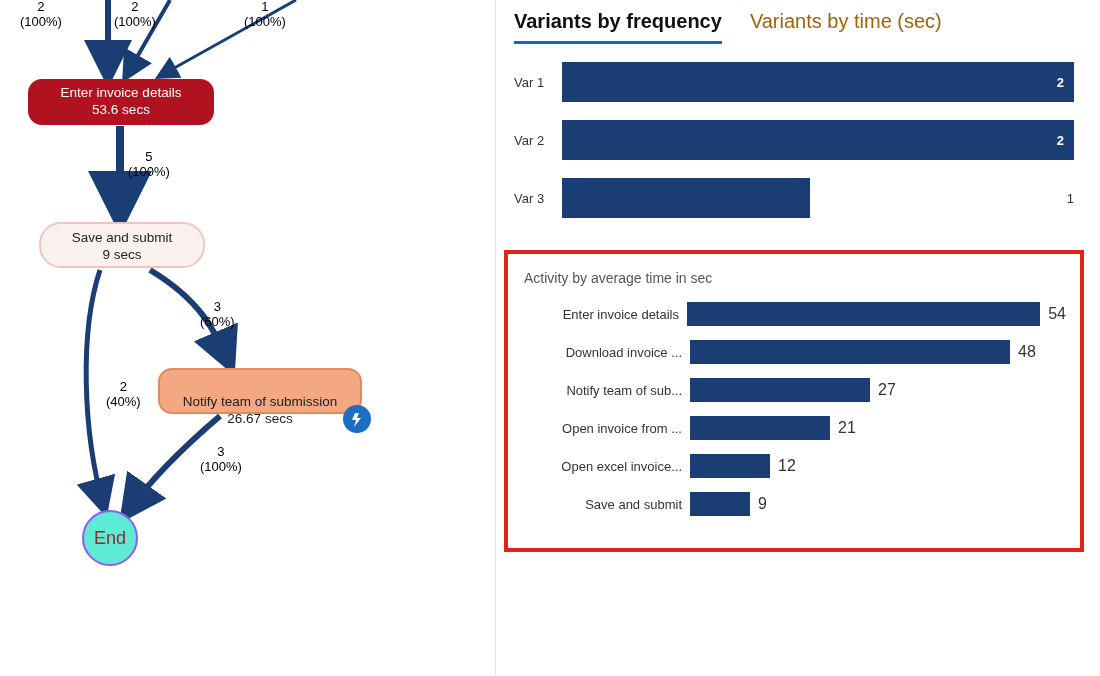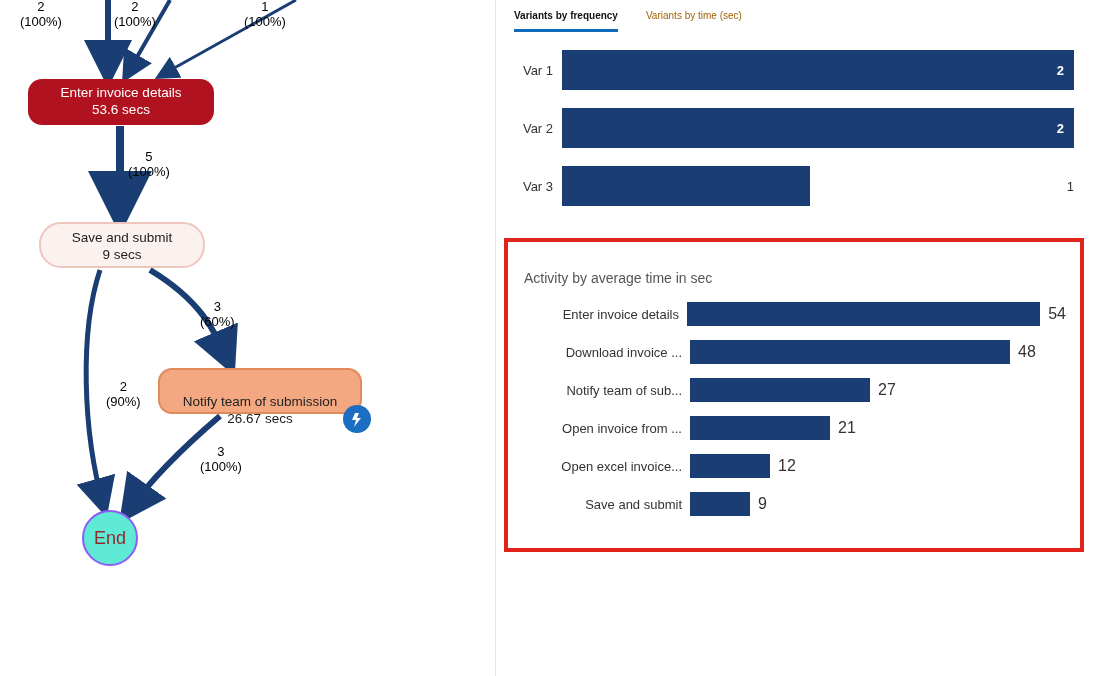--- a/index.html
+++ b/index.html
@@ -89,61 +89,61 @@
     left: 495px; top: 0;
     width: 596px;
     height: 676px;
     border-left: 1px solid #e3e3e3;
     background: #fff;
   }
   .tabs {
     display: flex;
     gap: 28px;
     padding: 10px 18px 0 18px;
-    font-size: 10px;
+    font-size: 20px;
   }
   .tab {
     padding-bottom: 8px;
     cursor: pointer;
     color: #a16207;
   }
   .tab.active {
     color: #111;
     font-weight: 600;
     border-bottom: 3px solid #0F6CBD;
   }
   .chart-block {
     padding: 18px 18px 8px 18px;
   }
   .variant-row, .activity-row {
     display: flex;
     align-items: center;
     margin-bottom: 18px;
   }
-  .variant-row .vlabel { width: 48px; font-size: 13px; color: #333; text-align: center; }
+  .variant-row .vlabel { width: 48px; font-size: 13px; color: #333; }
   .variant-row .bar-track { flex: 1; height: 40px; position: relative; }
   .variant-row .bar {
     height: 40px;
     background: #1A3E74;
     position: relative;
   }
   .variant-row .bar .bar-val-in {
     position: absolute;
     right: 10px; top: 0; bottom:0;
     display:flex; align-items:center;
     color: #fff; font-weight:600; font-size:13px;
   }
   .variant-row .bar-val-out {
     margin-left: 8px; font-size: 13px; color:#333;
   }
 
   .activity-panel {
     margin: 6px 8px 0 8px;
     border: 4px solid #E2231A;
-    padding: 28px 14px 18px 14px;
+    padding: 16px 14px 18px 14px;
     background: #fff;
   }
   .panel-title {
     font-size: 14px;
     color: #555;
     margin: 0 0 16px 2px;
   }
   .activity-row .alabel {
     width: 160px;
     font-size: 13px;
@@ -230,21 +230,21 @@
     <div>9 secs</div>
   </div>
 
   <div class="elabel" style="left:200px; top:300px;">
     <span>3</span><br>
     <span>(60%)</span>
   </div>
 
   <div class="elabel" style="left:106px; top:380px;">
     <span>2</span><br>
-    <span>(90%)</span>
+    <span>(40%)</span>
   </div>
 
   <div class="node node-notify">
     <div>Notify team of submission</div>
     <div>26.67 secs</div>
   </div>
   <div class="ai-badge">
     <svg width="16" height="16" viewBox="0 0 16 16" style="vertical-align:middle">
       <path d="M6 1 L3 8 L7 8 L5 15 L12 6 L8 6 L10 1 Z" fill="#fff"></path>
     </svg>

